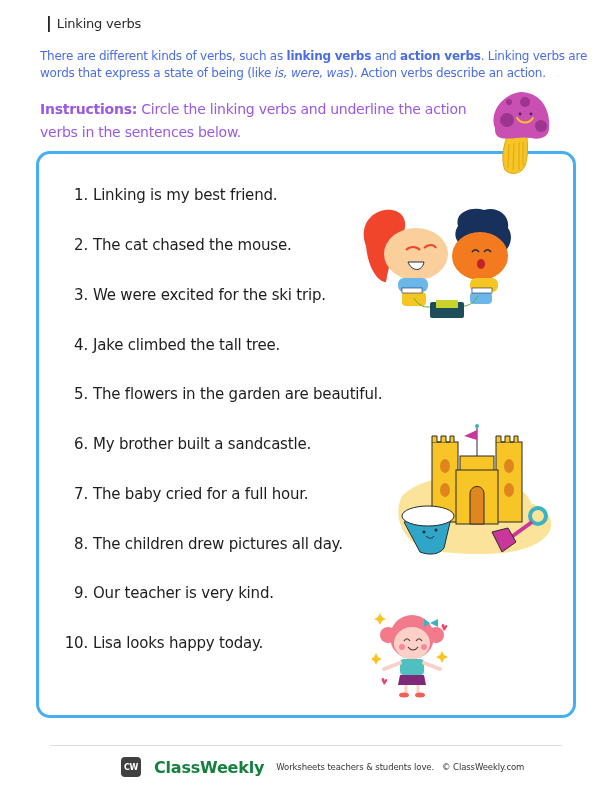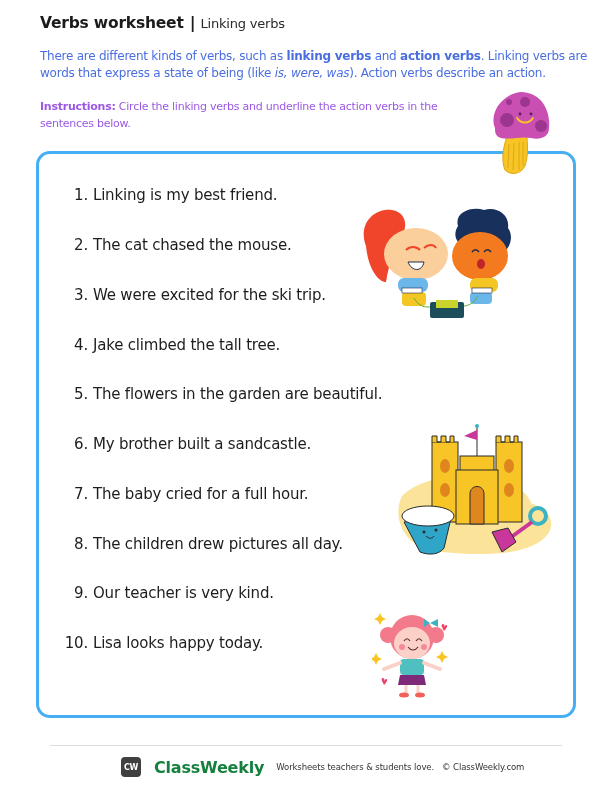--- a/index.html
+++ b/index.html
@@ -8,21 +8,21 @@
 
     .header { position: absolute; left: 40px; top: 13px; display: flex; align-items: baseline; }
     .title { font-size: 15.5px; font-weight: bold; color: #1b1b1b; letter-spacing: -0.2px; }
     .sep { font-size: 16px; color: #1b1b1b; margin: 0 5px 0 6px; font-weight: bold; }
     .subtitle { font-size: 13px; color: #2a2a2a; letter-spacing: -0.2px; }
 
     .intro { position: absolute; left: 40px; top: 48px; width: 550px; font-size: 12px; line-height: 17px; color: #4a6ee0; letter-spacing: -0.25px; }
     .intro b { font-weight: bold; }
     .intro i { font-style: italic; }
 
-    .instructions { position: absolute; left: 40px; top: 98px; width: 440px; font-size: 11px; line-height: 17px; color: #9b59e3; letter-spacing: -0.25px; }
+    .instructions { position: absolute; left: 40px; top: 98px; width: 440px; font-size: 14px; line-height: 23px; color: #9b59e3; letter-spacing: -0.25px; }
     .instructions b { font-weight: bold; }
 
     .box { position: absolute; left: 36px; top: 151px; width: 540px; height: 567px; border: 3px solid #46aef2; border-radius: 14px; }
 
     .mushroom { position: absolute; left: 487px; top: 88px; width: 70px; height: 90px; }
 
     .sentences { position: absolute; left: 58px; top: 186px; list-style: none; }
     .sentence { position: absolute; left: 0; white-space: nowrap; font-size: 15px; color: #1d1d1d; letter-spacing: -0.2px; }
     .sentence .num { display: inline-block; width: 30px; text-align: right; margin-right: 5px; }
 
@@ -32,21 +32,20 @@
     .footer { position: absolute; left: 121px; top: 757px; display: flex; align-items: center; }
     .logo { width: 20px; height: 20px; border-radius: 4px; background: #404040; color: #fff; font-size: 8px; font-weight: bold; display: flex; align-items: center; justify-content: center; letter-spacing: -0.3px; }
     .brand { font-size: 16px; font-weight: bold; color: #15803d; margin-left: 13px; letter-spacing: -0.2px; }
     .tagline { font-size: 8.5px; color: #333; margin-left: 12px; letter-spacing: -0.1px; }
     .copyright { font-size: 8.5px; color: #333; margin-left: 8px; letter-spacing: -0.1px; }
   </style>
 </head>
 <body>
 
 <div class="header">
-  <span class="title">Verbs worksheet</span>
   <span class="sep">|</span>
   <span class="subtitle">Linking verbs</span>
 </div>
 
 <p class="intro"><span>There are different kinds of verbs, such as </span><b>linking verbs</b><span> and </span><b>action verbs</b><span>. Linking verbs are words that express a state of being (like </span><i>is, were, was</i><span>). Action verbs describe an action.</span></p>
 
 <p class="instructions"><b>Instructions:</b><span> Circle the linking verbs and underline the action verbs in the sentences below.</span></p>
 
 <div class="box"></div>
 

